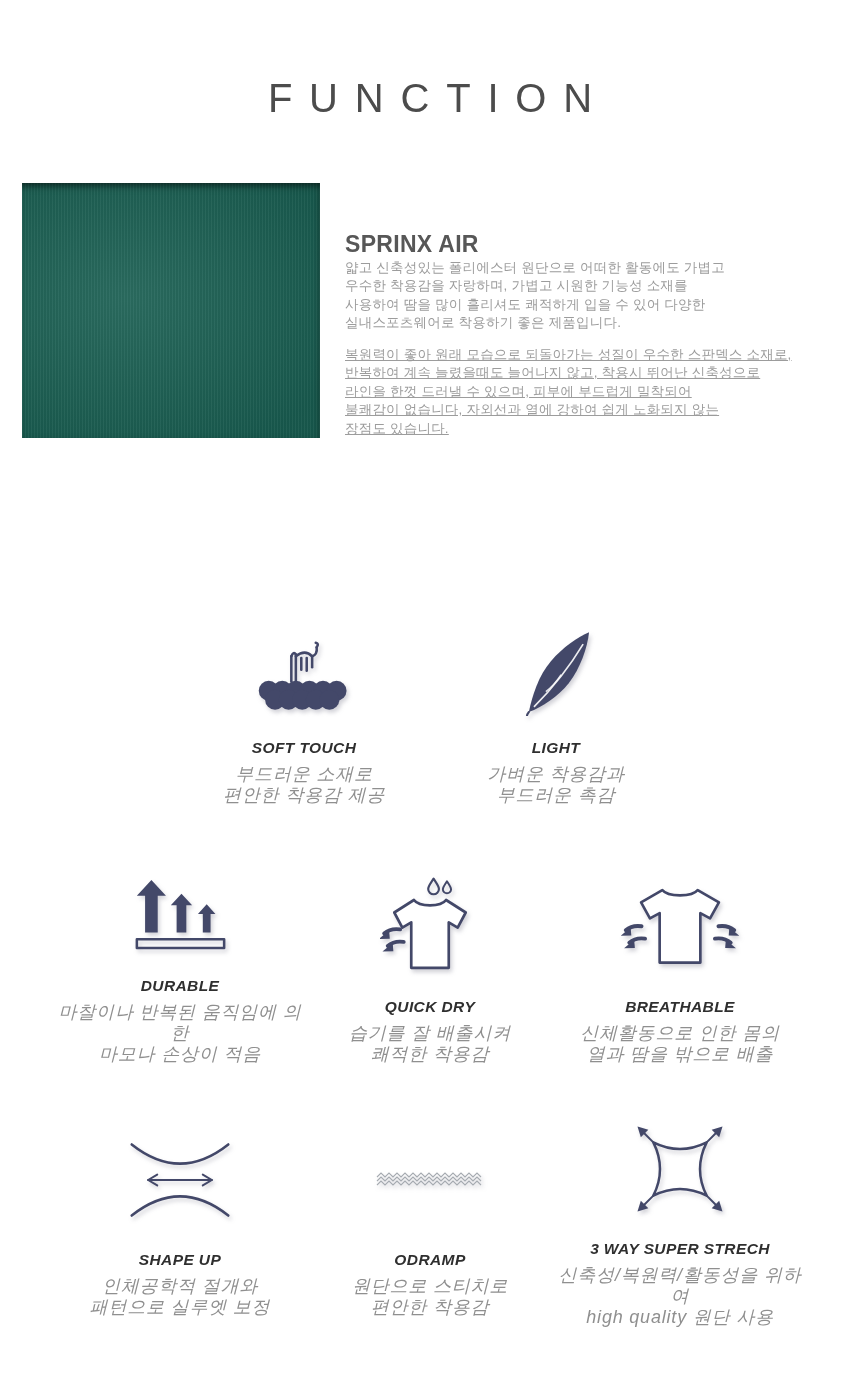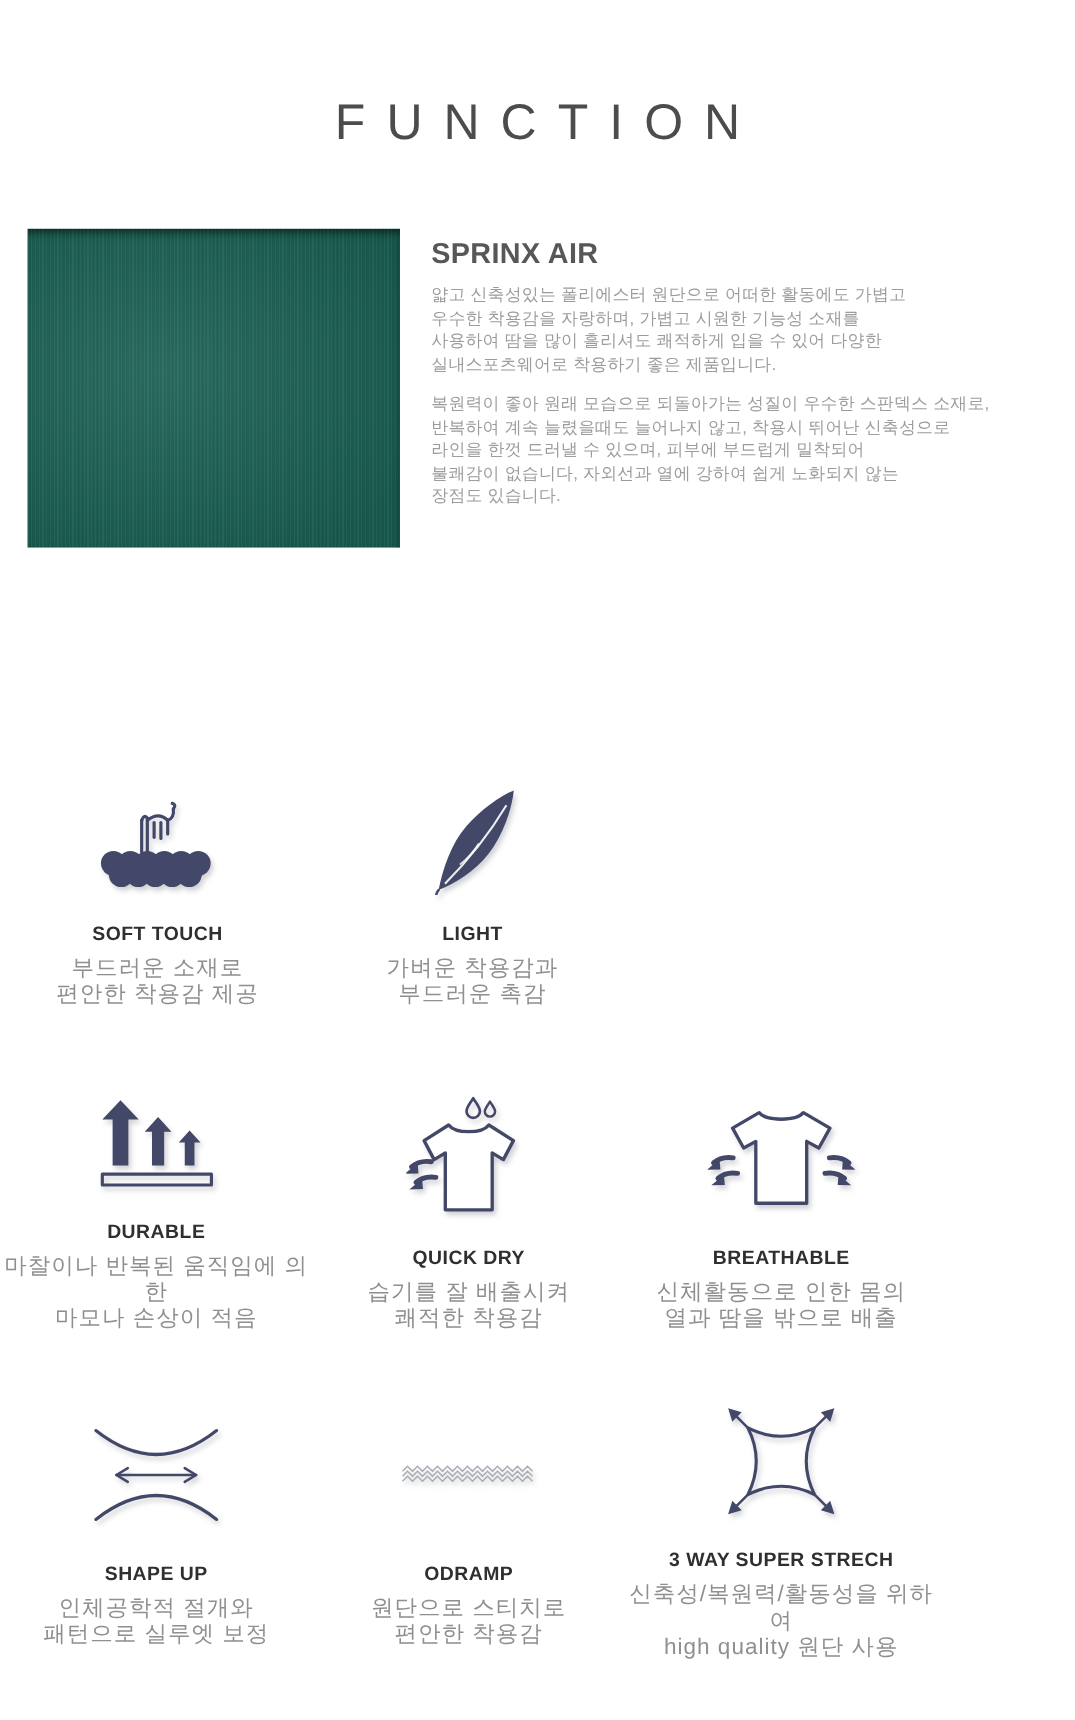--- a/index.html
+++ b/index.html
@@ -12,43 +12,43 @@
   .page { width:860px; height:1376px; position:relative; background:#fff; }
 
   
   .page-title {
     padding-top:76px; text-align:center;
     font-size:40px; font-weight:300; color:#4c4c4c;
     letter-spacing:0.42em; text-indent:0.42em;
   }
 
   
-  .intro { display:flex; margin:62px 22px 0 22px; }
+  .intro { display:flex; margin:62px 22px 0 22px;align-items:flex-end; }
   .swatch {
     width:298px; height:255px; flex:0 0 298px;
     background-color:#1a6053;
     background-image:
       repeating-linear-gradient(90deg, rgba(255,255,255,0.045) 0 1px, rgba(0,0,0,0.03) 1px 3px),
       radial-gradient(ellipse at 35% 45%, rgba(255,255,255,0.07), rgba(0,0,0,0.08) 85%);
     box-shadow: inset 0 7px 7px -4px rgba(0,0,0,0.55), inset -4px 0 8px -4px rgba(0,0,0,0.25);
   }
   .intro-text { margin-left:25px; padding-top:5px; width:500px; }
   .intro-heading {
     font-size:23px; line-height:29px; font-weight:bold; color:#575757;
     letter-spacing:0.3px;
   }
   .para {
-    margin-top:10px; font-size:13.5px; line-height:18.5px;
+    font-size:13.5px; line-height:18.5px;
     color:#9c9c9c; letter-spacing:0.2px; white-space:pre-line;
   }
-  .para + .para { margin-top:13px; }
+  .para + .para { margin-top:13px;text-decoration:underline; }
 
   
   .features { margin-top:190px; }
-  .frow { display:flex; align-items:flex-end; }
+  .frow { display:flex; justify-content:center; align-items:flex-end;font-style:italic; }
   .frow.centered { align-items:center; }
   .frow-2 .cell { width:252px; }
   .frow-3 .cell { width:250px; }
   .frow-b { margin-top:46px; }
   .frow-c { margin-top:56px; }
   .cell { text-align:center; }
   .icon-wrap {
     display:flex; align-items:flex-end; justify-content:center;
     height:88px;
   }

